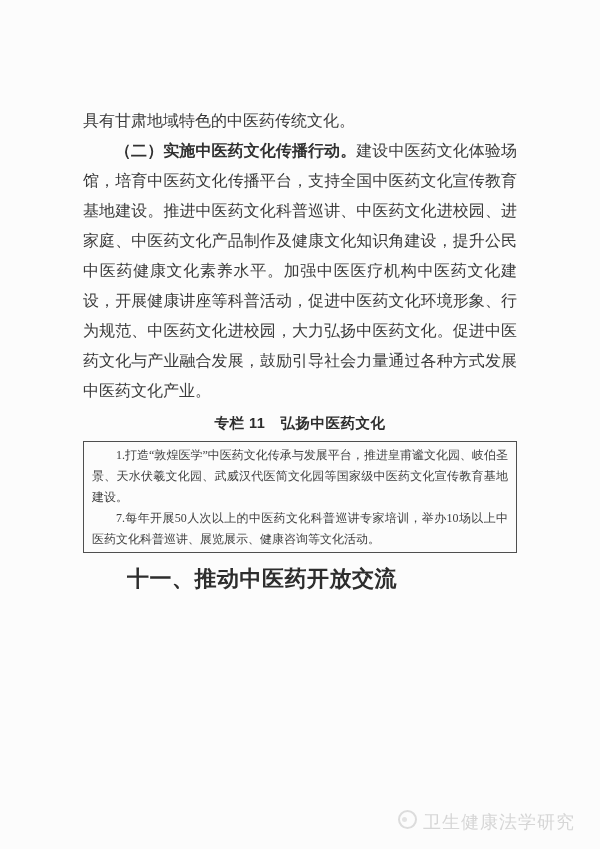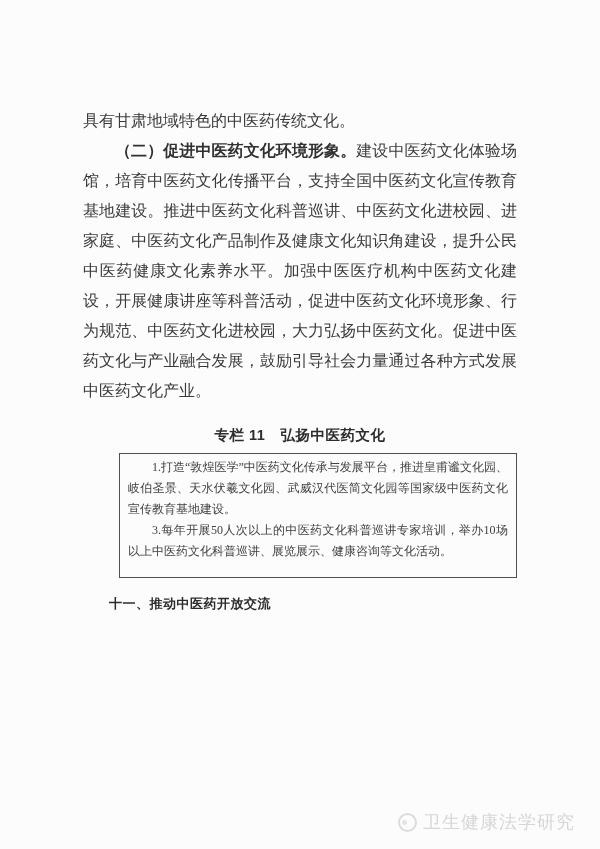--- a/index.html
+++ b/index.html
@@ -23,61 +23,60 @@
     line-height: 30px;
     color: #3a3a3a;
     text-align: justify;
     text-justify: inter-ideograph;
     text-indent: 2em;
     word-break: break-all;
   }
   .no-indent { text-indent: 0; }
   .lead { font-weight: bold; color: #313131; }
   .box-title {
-    margin: 18px 0 7px 0;
+    margin: 6px 0 7px 0;
     text-align: center;
     font-family: "Liberation Sans", sans-serif;
     font-weight: bold;
     font-size: 14.5px;
     line-height: 22px;
     color: #2d2d2d;
     letter-spacing: 0.5px;
   }
   .column-box {
     border: 1px solid #4f4f4f;
-    padding: 3px 8px 15px 8px;
+    padding: 3px 8px 2px 8px;
     background: transparent;
-    margin-left: 36px;
   }
   .box-item {
     margin: 0;
     font-size: 12px;
     line-height: 21px;
     color: #404040;
     text-align: justify;
     text-justify: inter-ideograph;
     text-indent: 2em;
     word-break: break-all;
   }
   .section-heading {
     margin: 11px 0 2px 0;
     font-family: "Liberation Sans", sans-serif;
     font-weight: bold;
-    font-size: 13px;
+    font-size: 22px;
     line-height: 30px;
     color: #2d2d2d;
     text-indent: 2em;
     letter-spacing: 0.5px;
   }
   .watermark {
     position: absolute;
     right: 25px;
     bottom: 15px;
     display: flex;
-    align-items: center;
+    align-items: flex-start;
     gap: 6px;
     font-family: "Liberation Sans", sans-serif;
     font-size: 18px;
     color: #d6d6d6;
     letter-spacing: 1px;
     user-select: none;
   }
   .wm-icon {
     display: inline-block;
     width: 15px;
@@ -98,27 +97,27 @@
   }
 </style>
 </head>
 <body>
 
 <div class="page">
   <div class="content">
 
     <p class="body-text no-indent">具有甘肃地域特色的中医药传统文化。</p>
 
-    <p class="body-text"><span class="lead">（二）促进中医药文化环境形象。</span><span>建设中医药文化体验场馆，培育中医药文化传播平台，支持全国中医药文化宣传教育基地建设。推进中医药文化科普巡讲、中医药文化进校园、进家庭、中医药文化产品制作及健康文化知识角建设，提升公民中医药健康文化素养水平。加强中医医疗机构中医药文化建设，开展健康讲座等科普活动，促进中医药文化环境形象、行为规范、中医药文化进校园，大力弘扬中医药文化。促进中医药文化与产业融合发展，鼓励引导社会力量通过各种方式发展中医药文化产业。</span></p>
+    <p class="body-text"><span class="lead">（二）实施中医药文化传播行动。</span><span>建设中医药文化体验场馆，培育中医药文化传播平台，支持全国中医药文化宣传教育基地建设。推进中医药文化科普巡讲、中医药文化进校园、进家庭、中医药文化产品制作及健康文化知识角建设，提升公民中医药健康文化素养水平。加强中医医疗机构中医药文化建设，开展健康讲座等科普活动，促进中医药文化环境形象、行为规范、中医药文化进校园，大力弘扬中医药文化。促进中医药文化与产业融合发展，鼓励引导社会力量通过各种方式发展中医药文化产业。</span></p>
 
     <h3 class="box-title">专栏 11　弘扬中医药文化</h3>
 
     <div class="column-box">
       <p class="box-item">1.打造“敦煌医学”中医药文化传承与发展平台，推进皇甫谧文化园、岐伯圣景、天水伏羲文化园、武威汉代医简文化园等国家级中医药文化宣传教育基地建设。</p>
-      <p class="box-item">3.每年开展50人次以上的中医药文化科普巡讲专家培训，举办10场以上中医药文化科普巡讲、展览展示、健康咨询等文化活动。</p>
+      <p class="box-item">7.每年开展50人次以上的中医药文化科普巡讲专家培训，举办10场以上中医药文化科普巡讲、展览展示、健康咨询等文化活动。</p>
     </div>
 
     <h2 class="section-heading">十一、推动中医药开放交流</h2>
 
 
   </div>
 
   <div class="watermark">
     <span class="wm-icon"></span>
     <span class="wm-text">卫生健康法学研究</span>

